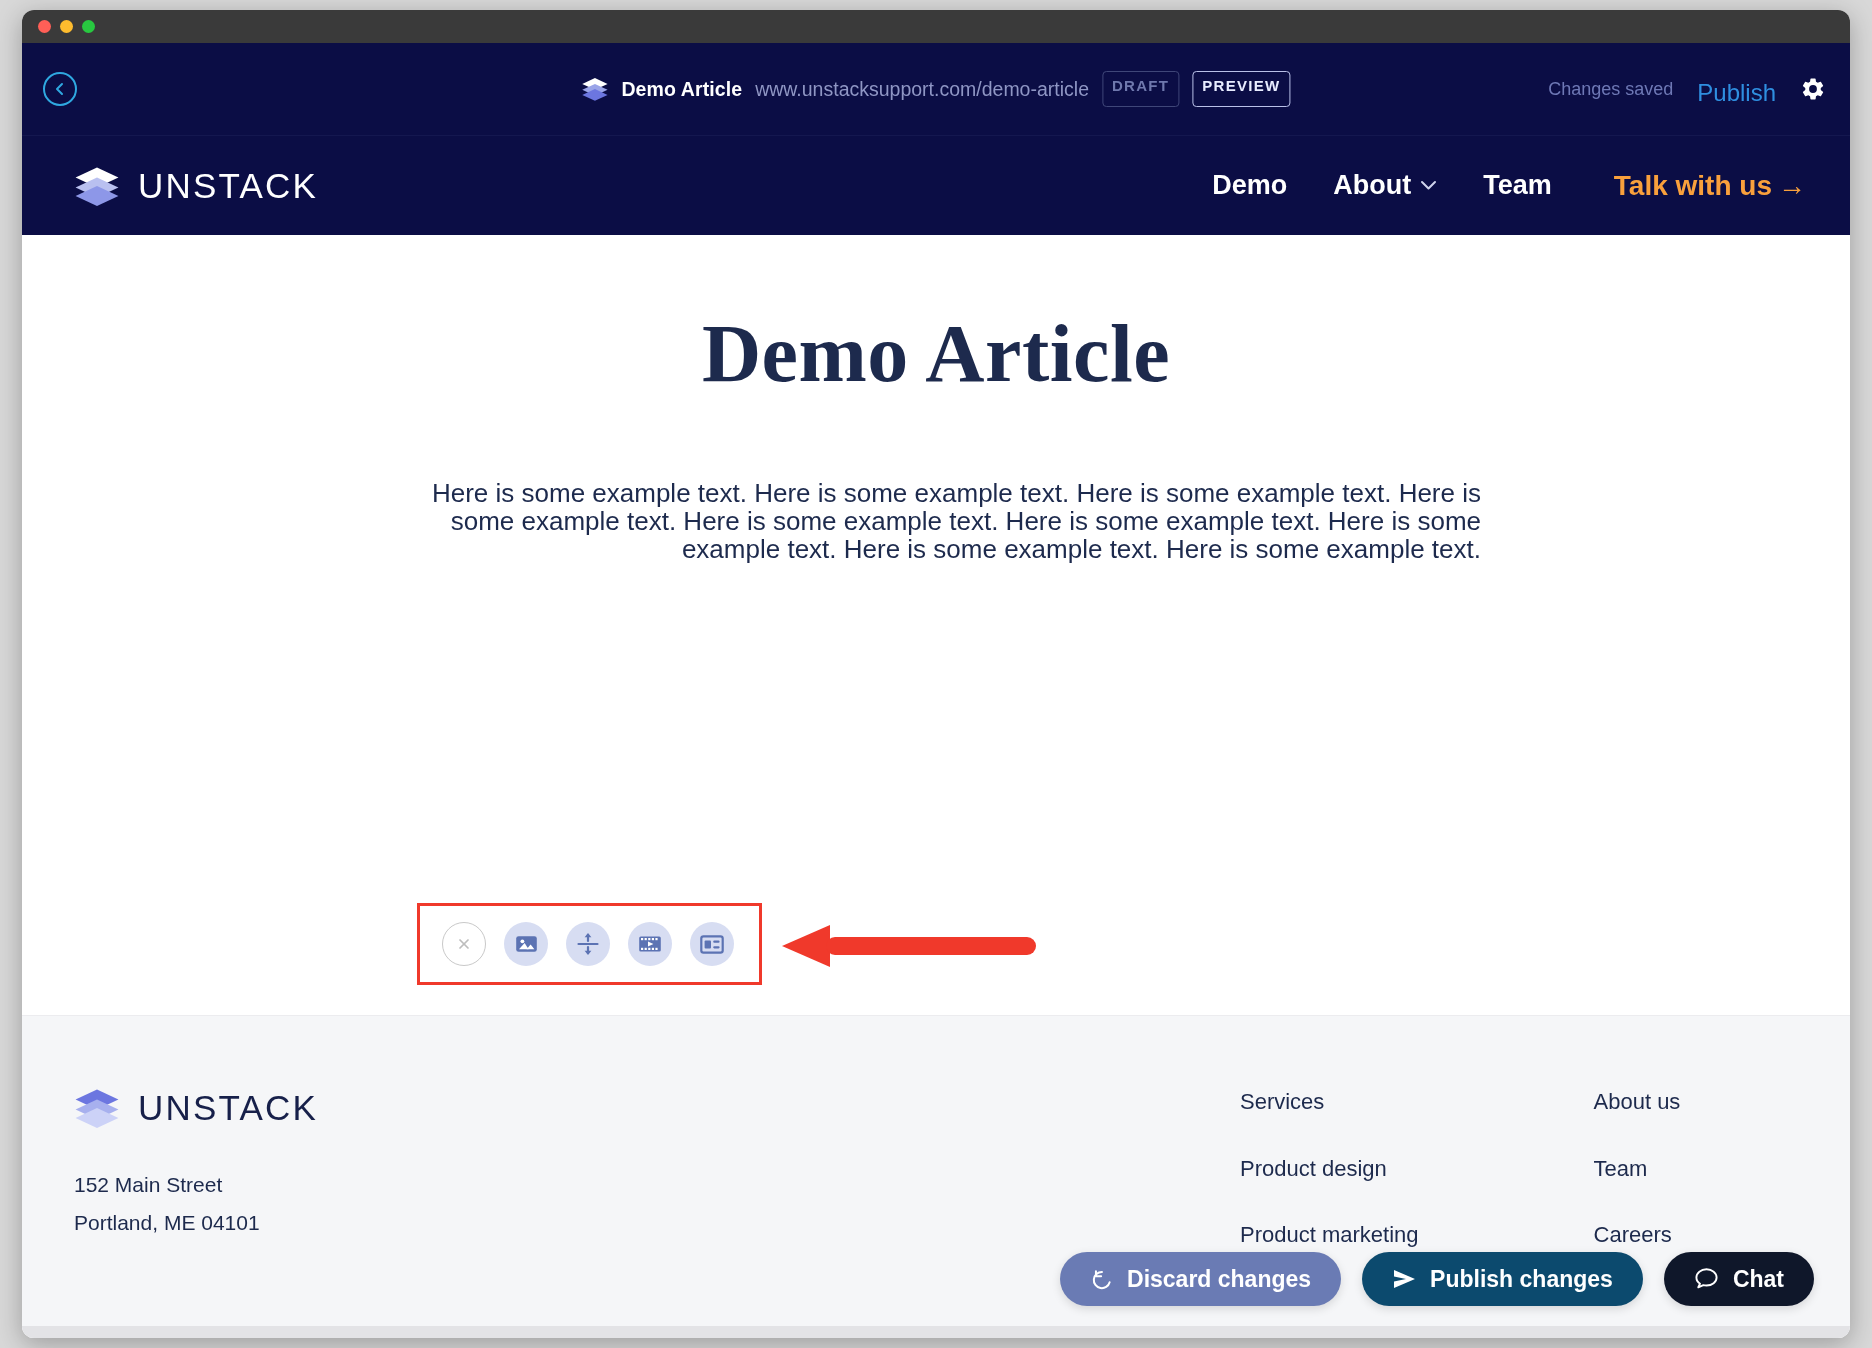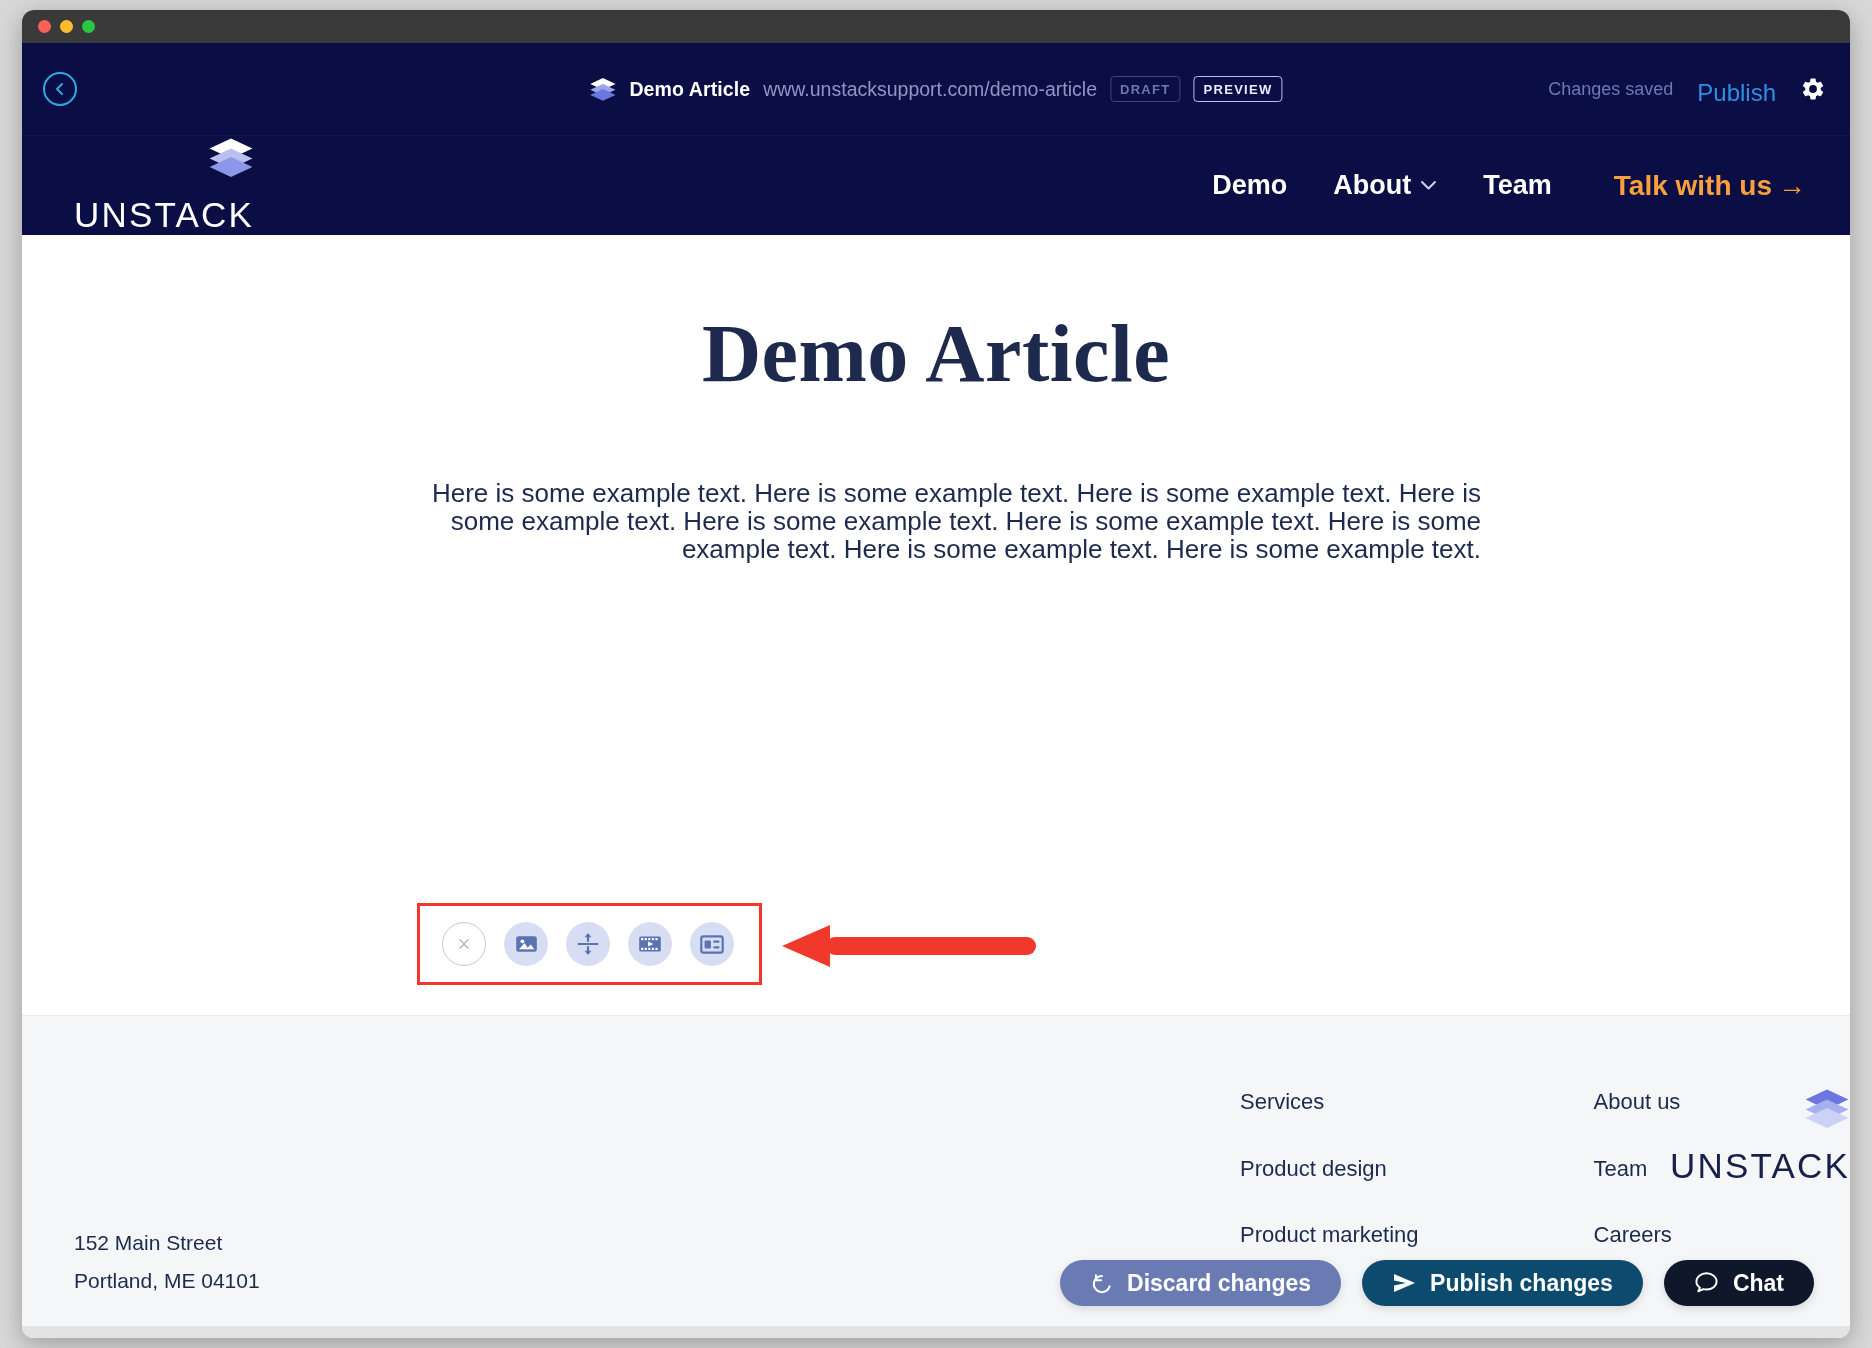--- a/index.html
+++ b/index.html
@@ -55,22 +55,22 @@
     white-space: nowrap;
   }
   #doc-title {
     color: #ffffff; font-size: 19.5px; font-weight: 700;
     letter-spacing: .1px;
   }
   #doc-url {
     color: #8f96c4; font-size: 19.5px; font-weight: 400;
   }
   .status-chip {
-    font-size: 13px; letter-spacing: 1.3px; font-weight: 700;
-    padding: 5px 9px 4px; border-radius: 4px;
+    font-size: 15px; letter-spacing: 1.3px; font-weight: 700;
+    padding: 5px 9px 12px; border-radius: 4px;
     border: 1px solid #545b8f;
   }
   #chip-draft   { color: #6f78ad; border-color: #3f4678; }
   #chip-preview { color: #e8ecff; border-color: #b9c0e8; }
 
   #toolbar-right {
     position: absolute; right: 24px; top: 50%;
     transform: translateY(-50%);
     display: flex; align-items: center; gap: 24px;
   }
@@ -79,21 +79,21 @@
   #settings-gear { cursor: pointer; display:flex; }
 
   
   #site-header {
     height: 100px; width: 100%;
     background: #0b0d45;
     display: flex; align-items: center;
     padding: 0 44px 0 52px;
     border-top: 1px solid #14174f;
   }
-  .brand { display: flex; align-items: flex-end; gap: 18px; flex-direction: column; }
+  .brand { display: flex; align-items: flex-start; gap: 18px; }
   .brand-name {
     color: #ffffff; font-size: 35px; letter-spacing: 2.2px; font-weight: 400;
   }
   #site-nav {
     margin-left: auto;
     display: flex; align-items: center; gap: 46px;
   }
   .nav-link {
     color: #ffffff; font-size: 27px; font-weight: 700;
     display: flex; align-items: center; gap: 9px; cursor: pointer;
@@ -188,21 +188,21 @@
   
   #floating-actions {
     position: absolute;
     right: 36px; bottom: 32px;
     display: flex; align-items: center; gap: 21px;
   }
   .fab {
     display: flex; align-items: center; gap: 14px;
     border-radius: 40px;
     padding: 0 30px;
-    height: 46px;
+    height: 54px;
     color: #ffffff; font-size: 23px; font-weight: 700;
     cursor: pointer;
     box-shadow: 0 3px 10px rgba(0,0,0,.13);
     white-space: nowrap;
   }
   #fab-discard { background: #6a7bb4; }
   #fab-publish { background: #0c4a6e; }
   #fab-chat    { background: #0f172a; justify-content: space-between; }
 
   

